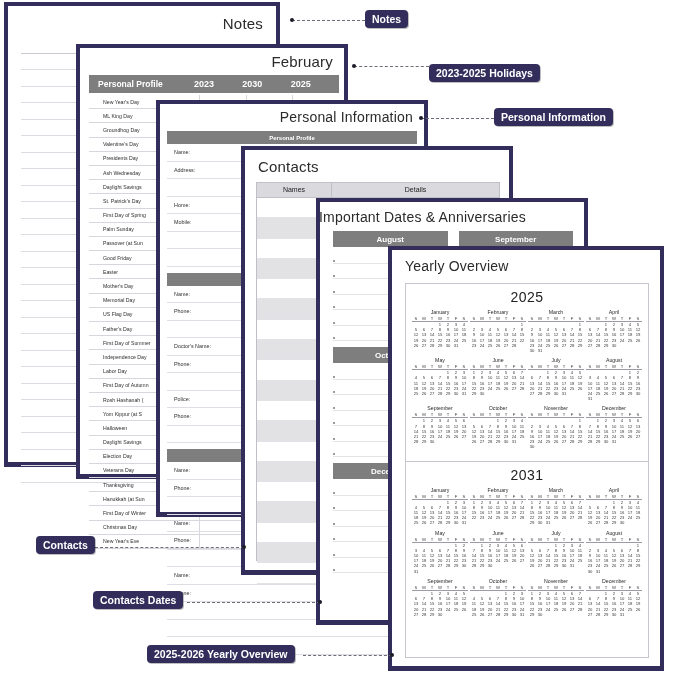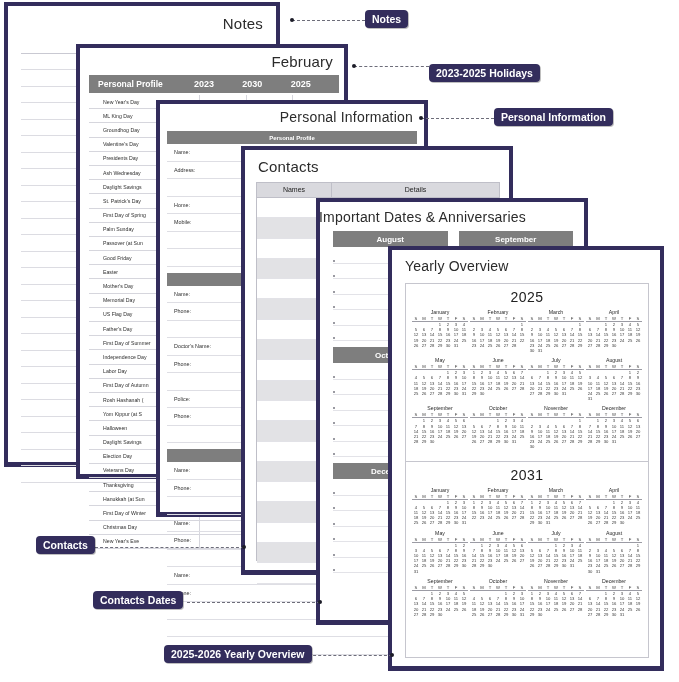--- a/index.html
+++ b/index.html
@@ -2001,16 +2001,16 @@
     <div class="dot" style="left: 352px; top: 64px;"></div>
     <div class="callout" style="left: 494px; top: 108px;">Personal Information</div>
     <div class="leader" style="left: 421px; top: 118px; width: 73px;"></div>
     <div class="dot" style="left: 419px; top: 116px;"></div>
     <div class="callout" style="left: 36px; top: 536px;">Contacts</div>
     <div class="leader" style="left: 94.9375px; top: 547px; width: 149.062px;"></div>
     <div class="dot" style="left: 242px; top: 545px;"></div>
     <div class="callout" style="left: 93px; top: 591px;">Contacts Dates</div>
     <div class="leader" style="left: 186.938px; top: 602px; width: 133.062px;"></div>
     <div class="dot" style="left: 318px; top: 600px;"></div>
-    <div class="callout" style="left: 164px; top: 645px;">2025-2026 Yearly Overview</div>
+    <div class="callout" style="left: 147px; top: 645px;">2025-2026 Yearly Overview</div>
     <div class="leader" style="left: 302.516px; top: 655px; width: 89.4844px;"></div>
     <div class="dot" style="left: 390px; top: 653px;"></div>
   </div>
 
 </body></html>

